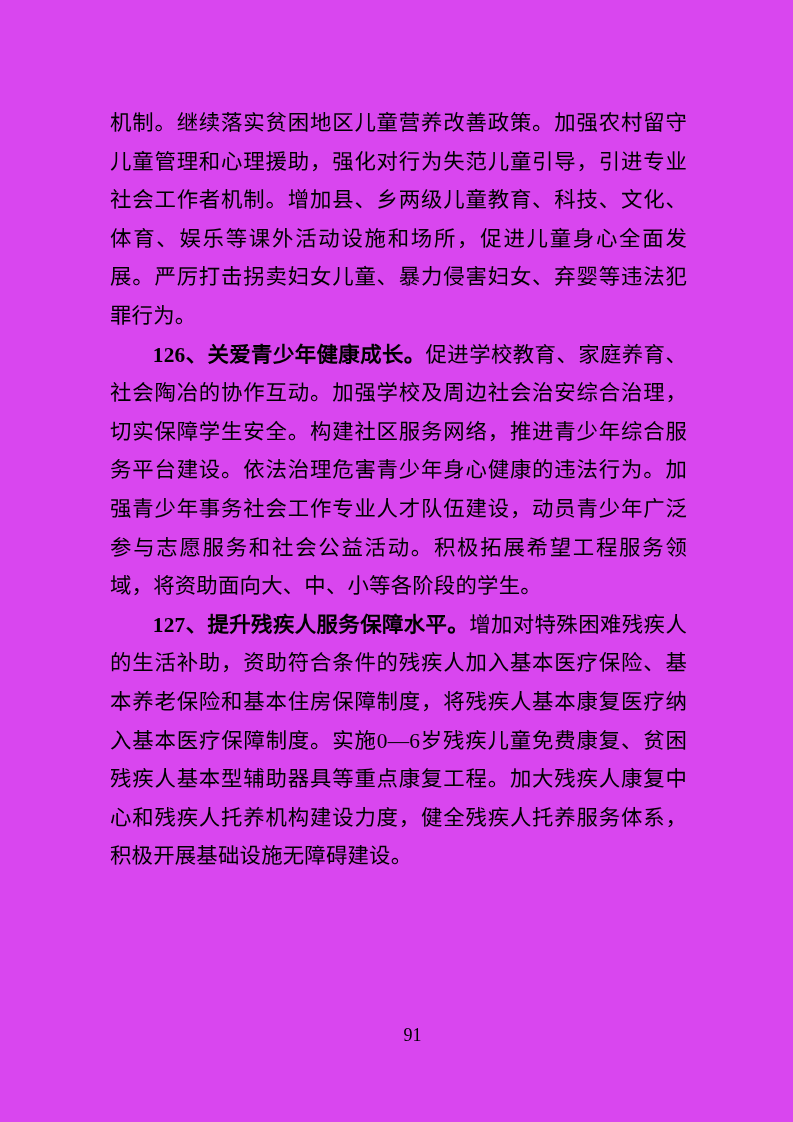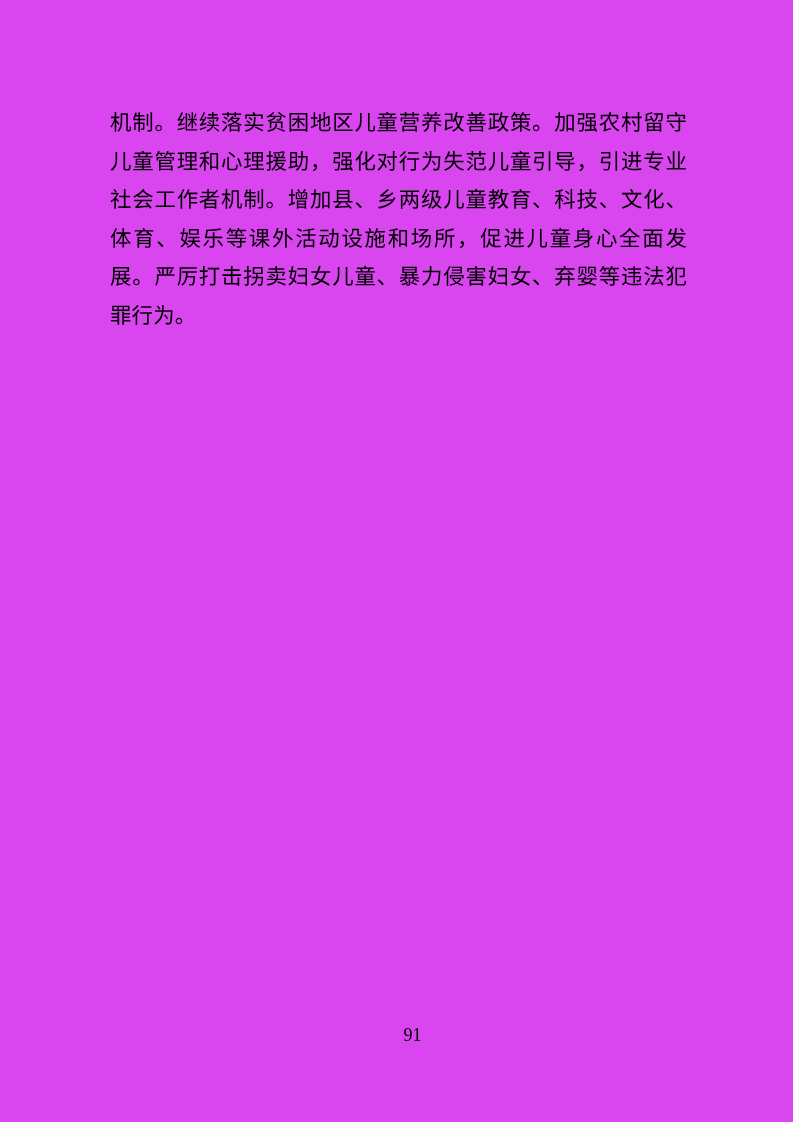--- a/index.html
+++ b/index.html
@@ -51,20 +51,22 @@
 </style>
 </head>
 <body>
 
 <div class="page">
 
   <div class="content">
 
     <p class="para no-indent"><span>机制。继续落实贫困地区儿童营养改善政策。加强农村留守儿童管理和心理援助，强化对行为失范儿童引导，引进专业社会工作者机制。增加县、乡两级儿童教育、科技、文化、体育、娱乐等课外活动设施和场所，促进儿童身心全面发展。严厉打击拐卖妇女儿童、暴力侵害妇女、弃婴等违法犯罪行为。</span></p>
 
+    <p class="para"><span class="item-heading">126、关爱青少年健康成长。</span><span>促进学校教育、家庭养育、社会陶冶的协作互动。加强学校及周边社会治安综合治理，切实保障学生安全。构建社区服务网络，推进青少年综合服务平台建设。依法治理危害青少年身心健康的违法行为。加强青少年事务社会工作专业人才队伍建设，动员青少年广泛参与志愿服务和社会公益活动。积极拓展希望工程服务领域，将资助面向大、中、小等各阶段的学生。</span></p>
 
+    <p class="para"><span class="item-heading">127、提升残疾人服务保障水平。</span><span>增加对特殊困难残疾人的生活补助，资助符合条件的残疾人加入基本医疗保险、基本养老保险和基本住房保障制度，将残疾人基本康复医疗纳入基本医疗保障制度。实施0—6岁残疾儿童免费康复、贫困残疾人基本型辅助器具等重点康复工程。加大残疾人康复中心和残疾人托养机构建设力度，健全残疾人托养服务体系，积极开展基础设施无障碍建设。</span></p>
 
 
   </div>
 
   <div class="page-footer"><span>91</span></div>
 
 </div>
 
 </body></html>

